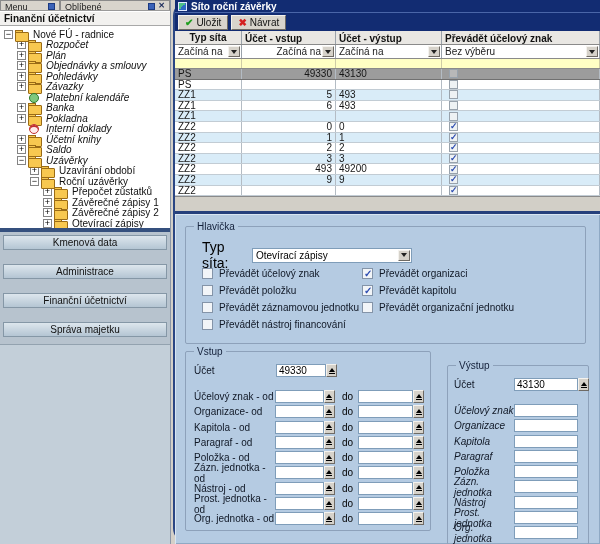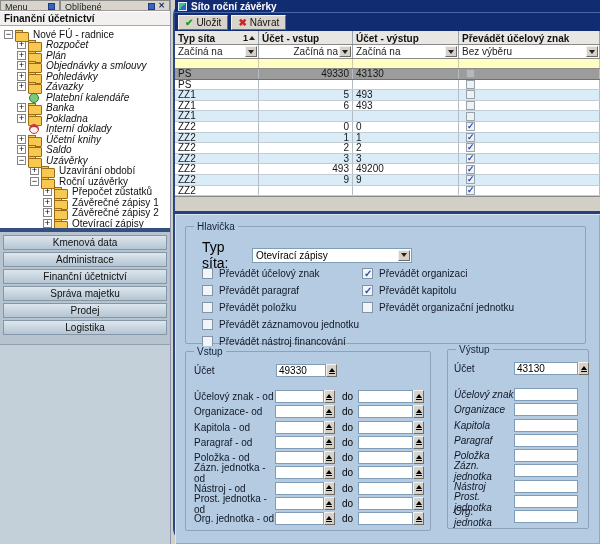--- a/index.html
+++ b/index.html
@@ -38,39 +38,39 @@
   .tree-row[data-icon="folder"] .ticon::before { content:""; position:absolute; left:0; top:1px; width:6px; height:3px;
     background:#f8c850; border:1px solid #9a6b16; border-bottom:none;}
   .tree-row[data-icon="clock"] .ticon::after { content:""; position:absolute; left:1px; top:1px; width:8px; height:8px;
     border-radius:50%; background:#7ec87e; border:1px solid #2d7a2d;}
   .tree-row[data-icon="alarm"] .ticon::after { content:""; position:absolute; left:1px; top:1px; width:8px; height:8px;
     border-radius:50%; background:#ffecec; border:1px solid #c03030; box-shadow:inset 0 2px 0 #c03030;}
   .tlabel { padding:0 2px; }
 
   .splitbar { height:4px; background:#35507e; flex:none; }
   .nav-area { height:112px; background:#b7c3ce; flex:none; padding-top:3px; }
-  .nav-btn { height:15px; margin:0 3px 2px 3px; background:linear-gradient(#dde6ed,#b4c5d3);
+  .nav-btn { height:15px; margin:0 3px 14px 3px; background:linear-gradient(#dde6ed,#b4c5d3);
     border:1px solid #8597a6; font-size:10px; color:#111; display:flex; align-items:center; justify-content:center;}
   .left-bottom { flex:1; background:#c3cfd9; border-top:1px solid #93a2af;}
 
   
   .main-panel { position:absolute; left:173px; top:0; width:427px; height:544px;
     display:flex; flex-direction:column; background:#d4d0c8; border-left:2px solid #2a4684;border-radius:16px;}
   .title-bar { height:12px; background:#122c72; color:#fff; font-size:10px; font-weight:bold;
     display:flex; align-items:center; gap:4px; padding-left:3px; flex:none;}
   .win-ic { width:9px; height:9px; background:linear-gradient(135deg,#4ec08a 50%,#2e6ac8 50%);
     border:1px solid #dfe8ff; flex:none;}
   .toolbar { height:19px; background:#122c72; border-top:1px solid #4a66a8; display:flex;
     align-items:center; gap:3px; padding-left:3px; flex:none;}
   .tbtn { height:15px; background:#d8d4cc; border:1px solid; border-color:#f4f2ee #6e6a64 #6e6a64 #f4f2ee;
     font-size:10px; color:#111; display:flex; align-items:center; gap:3px; padding:0 6px;}
   .ic-check { color:#1e9e1e; font-weight:bold; font-size:10px; }
   .ic-x { color:#d42020; font-weight:bold; font-size:10px; }
 
-  .c0{width:84px;} .c1{width:94px;text-align:right;} .c2{width:106px;} .c3{flex:1;}
+  .c0{width:67px;flex-direction:column;} .c1{width:94px;text-align:right;} .c2{width:106px;} .c3{flex:1;}
   .grid-header { height:14px; display:flex; background:#e9e7e3; border-bottom:1px solid #8a8a8a; flex:none;}
   .hcell { font-size:10px; font-weight:bold; color:#111; padding:1px 3px 0 3px;
     border-right:1px solid #9aa2aa; display:flex; align-items:center;}
   .sort-wrap { margin-left:auto; display:flex; align-items:center; gap:1px;}
   .sort-num { font-weight:bold; font-size:9px; }
   .tri-up { width:0; height:0; border-left:3px solid transparent; border-right:3px solid transparent;
     border-bottom:4px solid #222; }
   .filter-row { height:14px; display:flex; background:#fff; border-bottom:1px solid #8a8a8a; flex:none;}
   .fcell { border-right:1px solid #9aa2aa; position:relative; background:#fff;
     font-size:10px; color:#222; padding:1px 14px 0 3px; white-space:nowrap; overflow:hidden;}
@@ -94,21 +94,21 @@
   .grid-bottom { flex:none; height:15px; background:#d2cfc7; border-top:1px solid #8a8a8a; }
 
   
   .form-panel { flex:1; background:#b5cbe2; border-top:3px solid #25407c; position:relative;
     box-shadow:inset 1px 1px 0 #d9e6f2, inset -1px -1px 0 #8fa9c4; }
   .groupbox { position:absolute; border:1px solid #8da1ba; border-radius:2px; }
   .gb-label { position:absolute; top:-6px; left:8px; background:#b5cbe2; padding:0 3px;
     font-size:10px; color:#13203a; line-height:11px;}
   .gb-hlavicka { left:10px; top:12px; right:14px; height:118px; }
   .gb-vstup { left:10px; top:137px; width:246px; height:180px; }
-  .gb-vystup { left:272px; top:135px; width:142px; height:180px; }
+  .gb-vystup { left:272px; top:151px; width:142px; height:180px; }
 
   .ts-row { position:absolute; left:16px; top:12px; display:flex; align-items:center; }
   .ts-label { font-size:14px; width:50px; }
   .combo { width:160px; height:15px; background:#fff; border:1px solid #7f9db9; position:relative;
     font-size:10px; padding:1px 14px 0 3px; white-space:nowrap; overflow:hidden;}
 
   .cb-col { position:absolute; display:flex; flex-direction:column; gap:5px; }
   .cb-left { left:16px; top:40px; }
   .cb-right { left:176px; top:40px; }
   .cb-row { display:flex; align-items:center; height:12px; }
@@ -496,24 +496,20 @@
             </span>
         </div>
       </div>
       <div class="cb-col cb-left">
 
           <div class="cb-row row-odd" data-checked="false" data-focused="false">
             <span class="cb"></span>
             <span class="cb-label">Převádět účelový znak</span>
           </div>
 
-          <div class="cb-row row-even" data-checked="false" data-focused="false">
-            <span class="cb"></span>
-            <span class="cb-label">Převádět paragraf</span>
-          </div>
 
           <div class="cb-row row-odd" data-checked="false" data-focused="false">
             <span class="cb"></span>
             <span class="cb-label">Převádět položku</span>
           </div>
 
           <div class="cb-row row-even" data-checked="false" data-focused="false">
             <span class="cb"></span>
             <span class="cb-label">Převádět záznamovou jednotku</span>
           </div>

